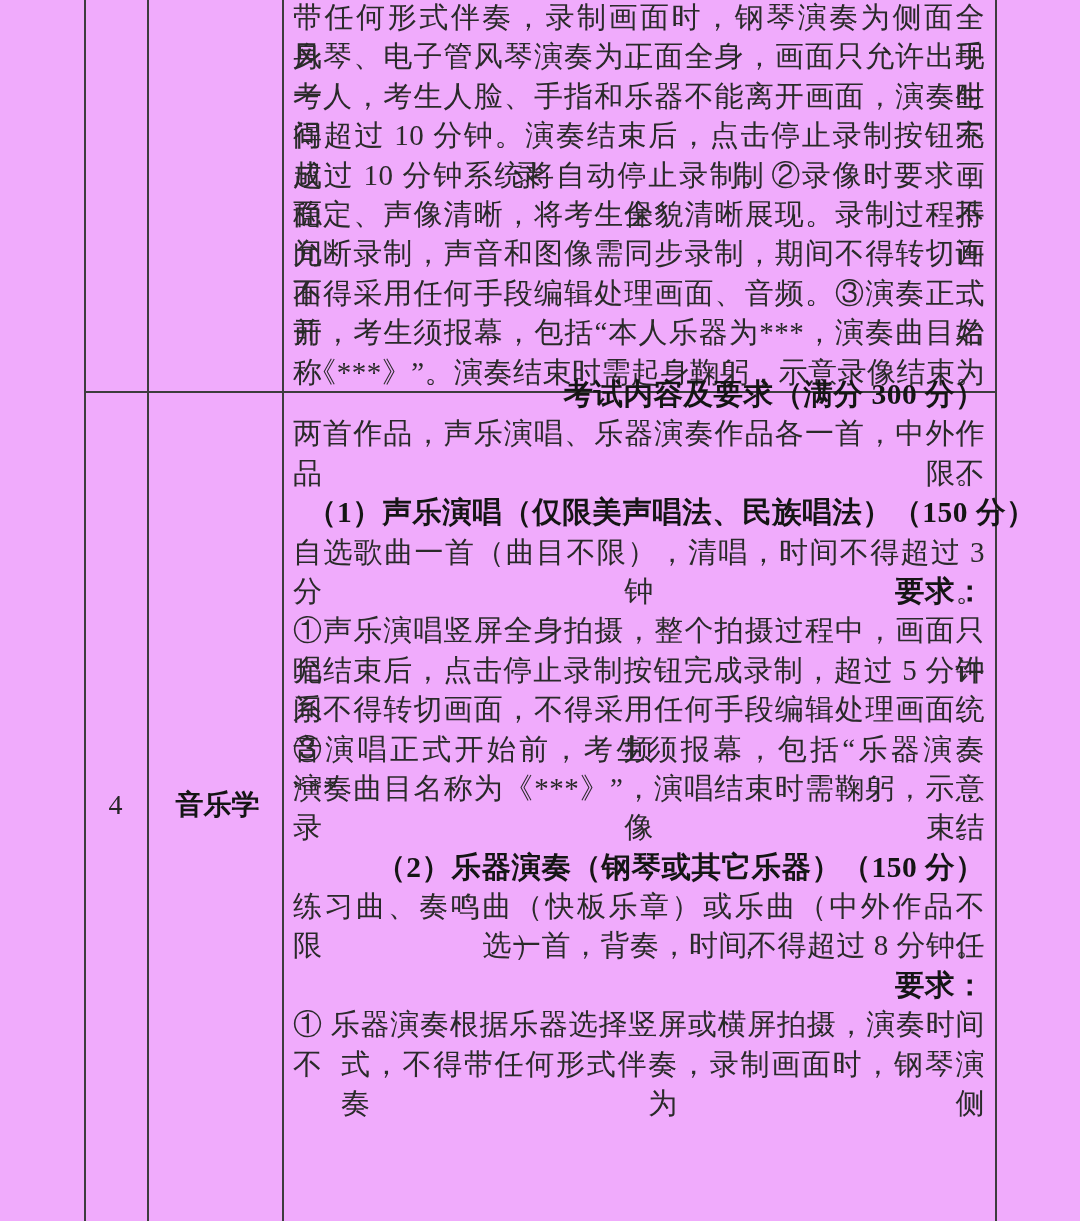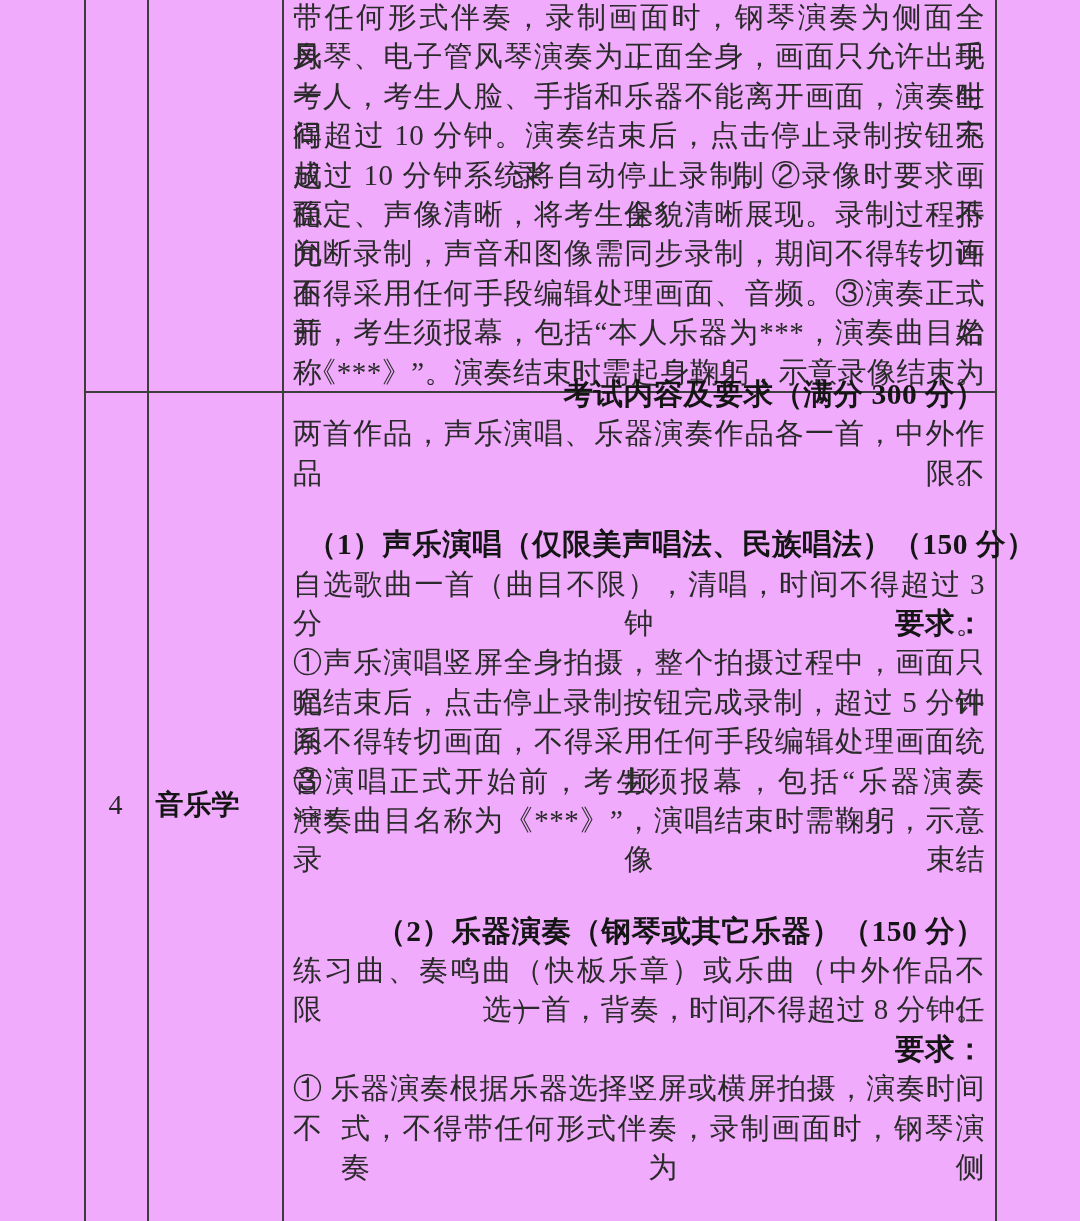--- a/index.html
+++ b/index.html
@@ -46,36 +46,36 @@
     white-space: normal;
     text-align: justify;
     text-align-last: justify;
     text-justify: inter-character;
   }
   .line.b {
     font-weight: 700;
     color: #151515;
     font-size: 29.5px;
   }
-  .line.ind1 { padding-left: 14px; margin-top: 32px; }
+  .line.ind1 { padding-left: 14px; }
   .line.ind2 { padding-left: 48px; }
   .cell-num {
     position: absolute;
     left: 86px;
     top: 785px;
     width: 59px;
     height: 40px;
     line-height: 40px;
     text-align: center;
     font-size: 28px;
     color: #262626;
   }
   .cell-subject {
     position: absolute;
-    left: 132px;
+    left: 152px;
     top: 785px;
     width: 131px;
     height: 40px;
     line-height: 40px;
     text-align: center;
     font-size: 28px;
     font-weight: 700;
     color: #151515;
   }
 </style>

